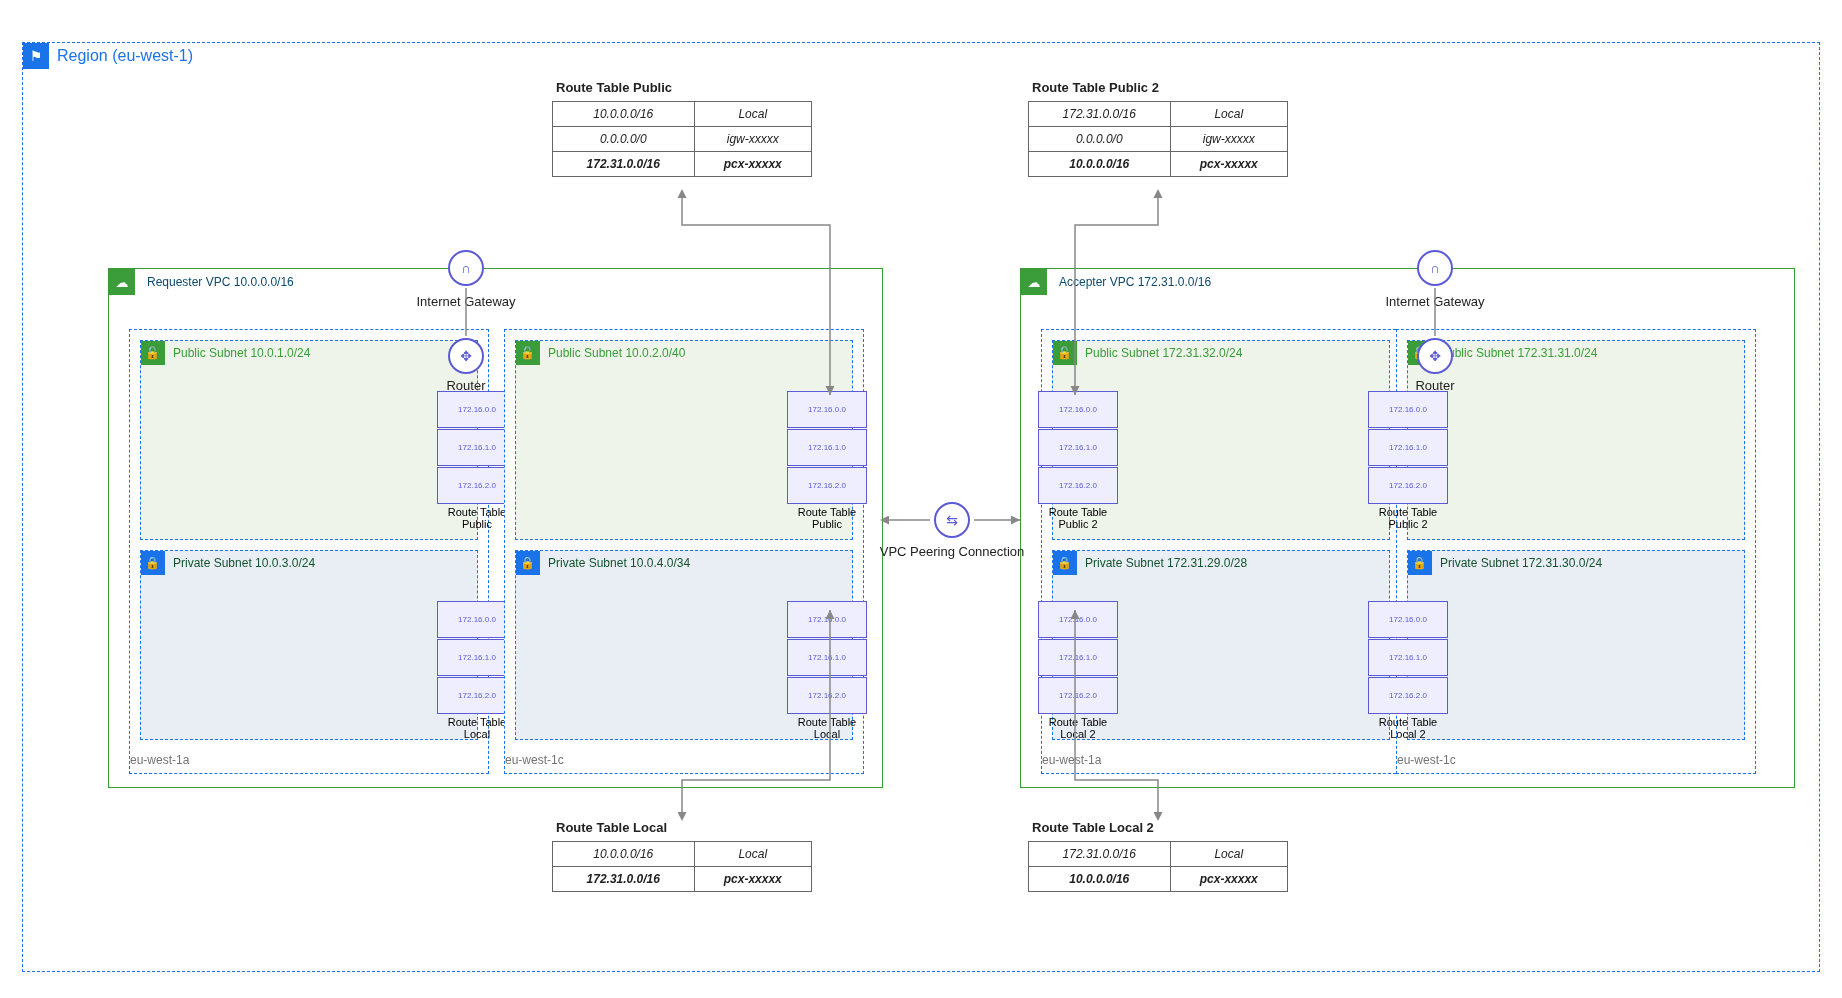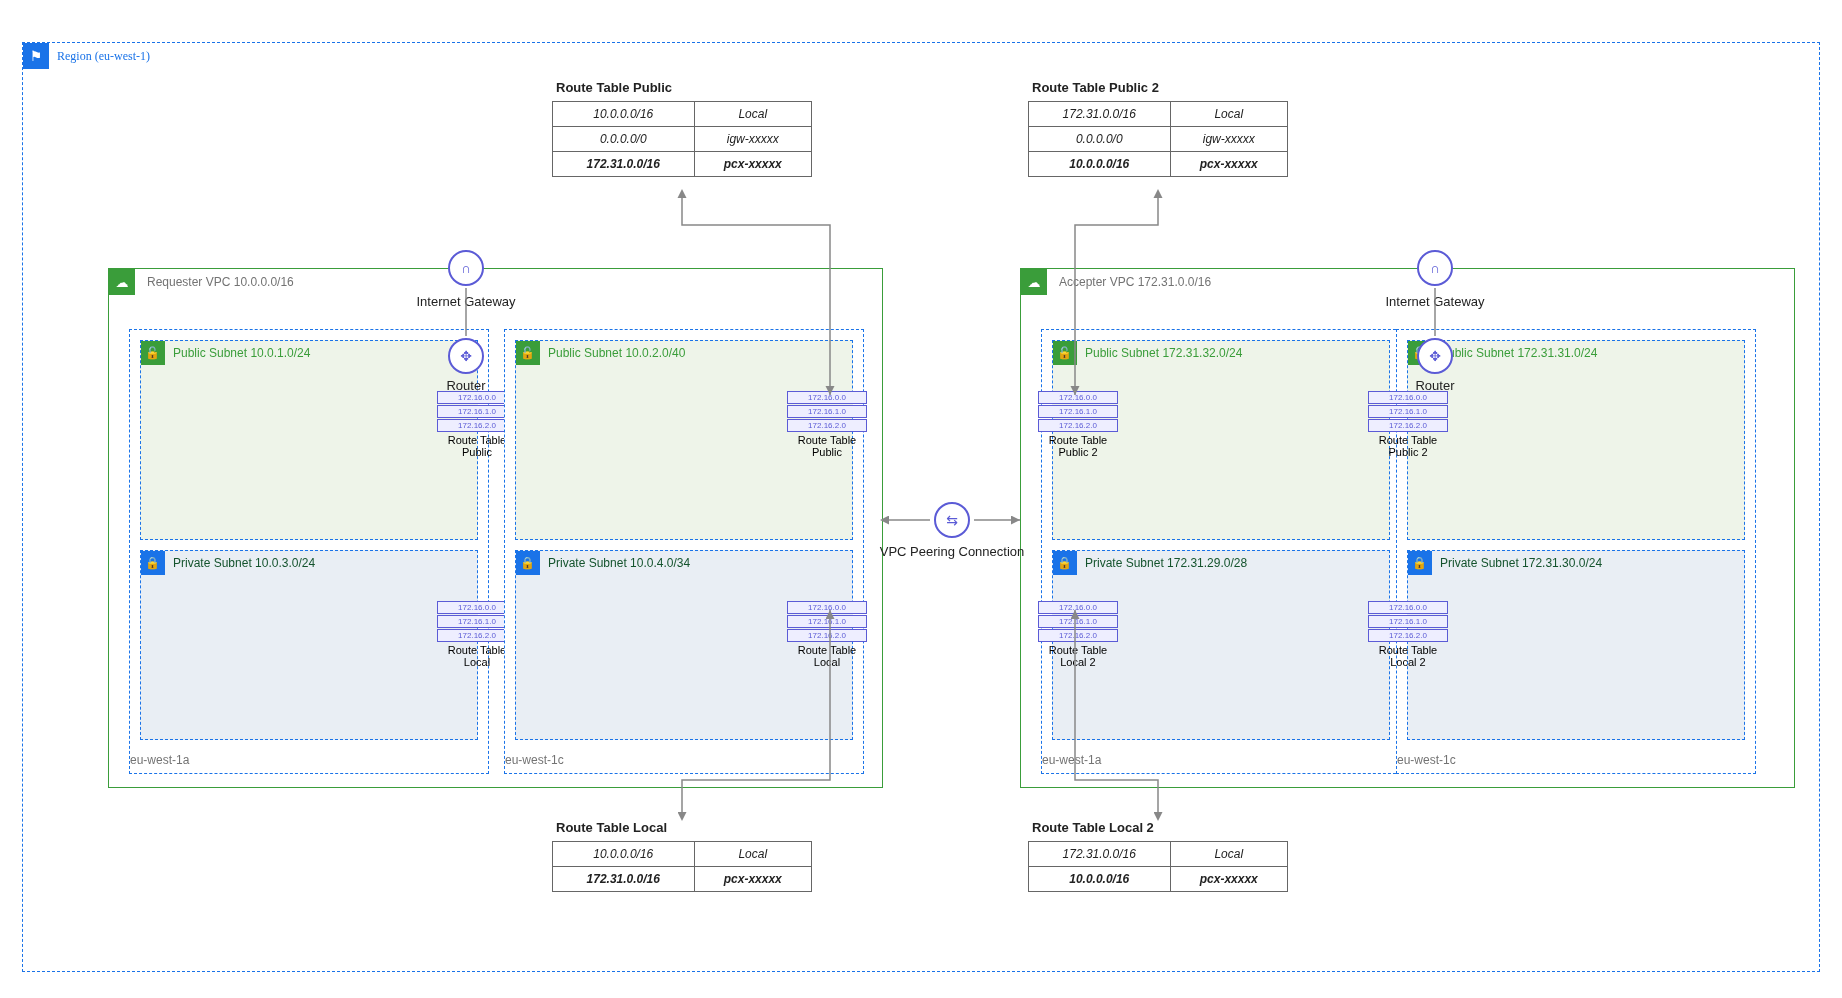--- a/index.html
+++ b/index.html
@@ -30,22 +30,21 @@
   }
   .region-icon {
     width: 26px; height: 26px;
     background: #1a73e8;
     display: flex; align-items: center; justify-content: center;
     color: #fff;
     font-size: 14px;
   }
   .region-label {
     color: #1a73e8;
-    font-size: 12px;
-    font-family: Liberation Serif, serif;
+    font-size: 16px;
   }
 
   
   .route-table-box {
     position: absolute;
     width: 260px;
   }
   .rt-title {
     font-weight: bold;
     font-size: 13px;
@@ -77,21 +76,21 @@
     left: 0; top: 0;
     display: flex; align-items: center; gap: 8px;
   }
   .vpc-icon {
     width: 26px; height: 26px;
     background: #3a9d3a;
     color: #fff; display:flex; align-items:center; justify-content:center;
     font-size: 13px;
   }
   .vpc-label {
-    color: #737373;
+    color: #0c4a6e;
     font-size: 12px;
     padding: 6px 4px;
   }
 
   
   .az {
     position: absolute;
     border: 1px dashed #1a73e8;
     background: #fff;
   }
@@ -130,21 +129,21 @@
   
   .rt-mini {
     position: absolute;
     width: 80px;
     text-align: center;
   }
   .rt-mini .row {
     border: 1px solid #5b5bd6;
     background: #eeeeff;
     font-size: 8px;
-    padding: 1px 0;
+    padding: 13px 0;
     margin-bottom: 1px;
     color: #5b5bd6;
   }
   .rt-mini .cap {
     font-size: 11px;
     margin-top: 2px;
     color: #000;
   }
 
   

